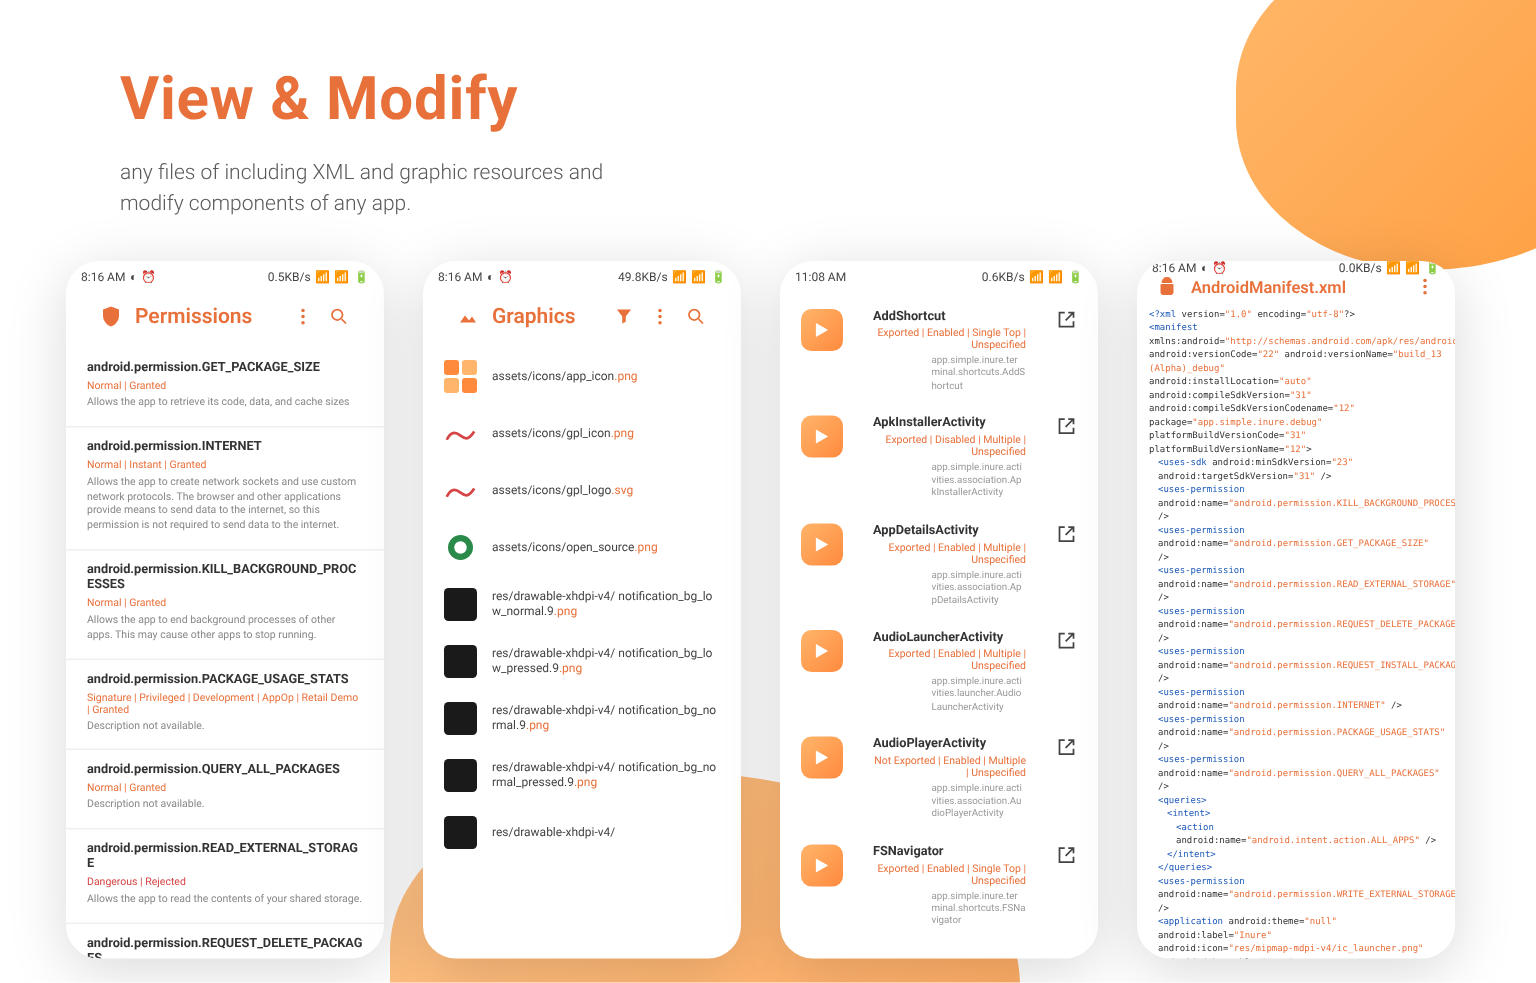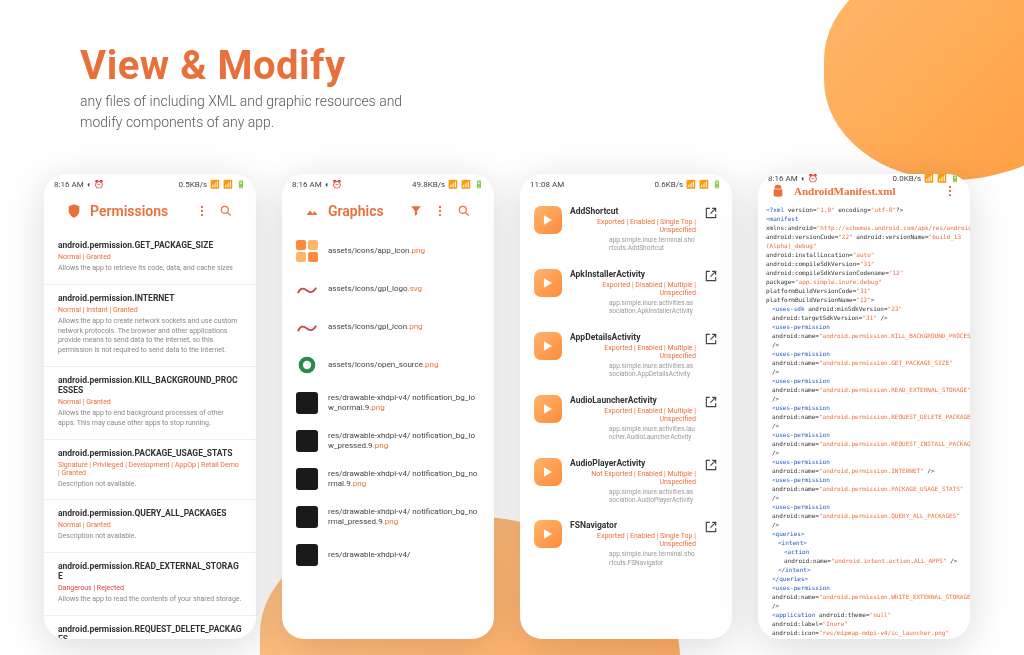--- a/index.html
+++ b/index.html
@@ -35,21 +35,21 @@
   position: absolute;
   left: 80px;
   top: 42px;
   z-index: 2;
 }
 .header-title {
   font-size: 40px;
   font-weight: 700;
   color: #e8703a;
   letter-spacing: 0.5px;
-  margin-bottom: 2px;
+  margin-bottom: 16px;
 }
 .header-sub {
   font-size: 14px;
   color: #5a5a5a;
   line-height: 1.5;
   font-weight: 300;
 }
 .phones {
   position: absolute;
   top: 174px;
@@ -136,21 +136,21 @@
   align-items: center;
   justify-content: center;
 }
 .gfx-name { font-size: 8px; color: #444; word-break: break-all; line-height: 1.3; }
 .gfx-ext { color: #e8703a; }
 
 .act-item {
   display: flex;
   align-items: flex-start;
   padding: 8px 14px;
-  gap: 8px;
+  gap: 20px;
 }
 .act-thumb {
   width: 28px;
   height: 28px;
   border-radius: 7px;
   background: linear-gradient(135deg, #ffb56b, #ff8a3d);
   flex-shrink: 0;
   display: flex;
   align-items: center;
   justify-content: center;
@@ -177,21 +177,20 @@
 .x-val { color: #e8703a; }
 .x-indent1 { padding-left: 6px; }
 .x-indent2 { padding-left: 12px; }
 .x-indent3 { padding-left: 18px; }
 .manifest-bar {
   height: 34px;
   display: flex;
   align-items: center;
   padding: 0 12px;
   gap: 8px;
-  font-family: Liberation Serif, serif;
 }
 .manifest-title {
   color: #e8703a;
   font-size: 11px;
   font-weight: 600;
   flex: 1;
 }
 svg { display: block; }
 </style>
 </head>
@@ -335,29 +334,29 @@
             </div>
           </div>
     <div class="gfx-name">assets/icons/app_icon<span class="gfx-ext">.png</span></div>
         </div>
         <div class="gfx-item">
     <div class="gfx-thumb">
             <svg viewBox="0 0 24 12" width="22" height="11">
               <path d="M2 10c3-6 6-6 10-3s6 3 10-3" stroke="#d64545" stroke-width="2" fill="none"></path>
             </svg>
           </div>
-    <div class="gfx-name">assets/icons/gpl_logo<span class="gfx-ext">.svg</span></div>
+    <div class="gfx-name">assets/icons/gpl_icon<span class="gfx-ext">.png</span></div>
         </div>
         <div class="gfx-item">
     <div class="gfx-thumb">
             <svg viewBox="0 0 24 12" width="22" height="11">
               <path d="M2 10c3-6 6-6 10-3s6 3 10-3" stroke="#d64545" stroke-width="2" fill="none"></path>
             </svg>
           </div>
-    <div class="gfx-name">assets/icons/gpl_icon<span class="gfx-ext">.png</span></div>
+    <div class="gfx-name">assets/icons/gpl_logo<span class="gfx-ext">.svg</span></div>
         </div>
         <div class="gfx-item">
     <div class="gfx-thumb">
             <svg viewBox="0 0 24 24" width="20" height="20">
               <circle cx="12" cy="12" r="10" fill="#2a8a4a"></circle>
               <circle cx="12" cy="12" r="5" fill="#fff"></circle>
             </svg>
           </div>
     <div class="gfx-name">assets/icons/open_source<span class="gfx-ext">.png</span></div>
         </div>

